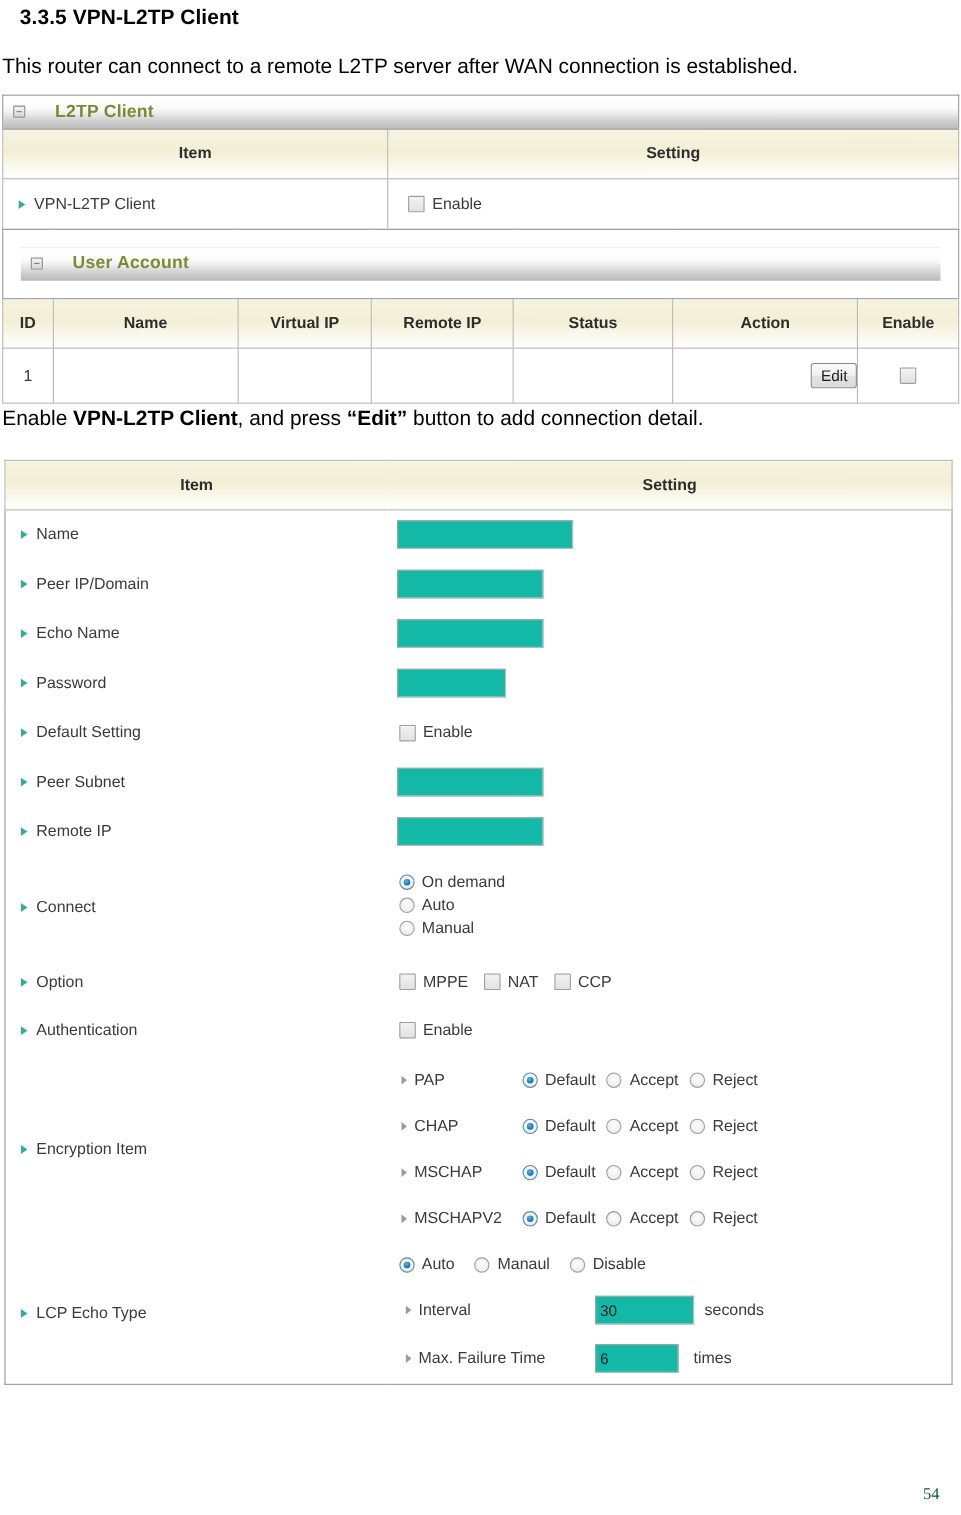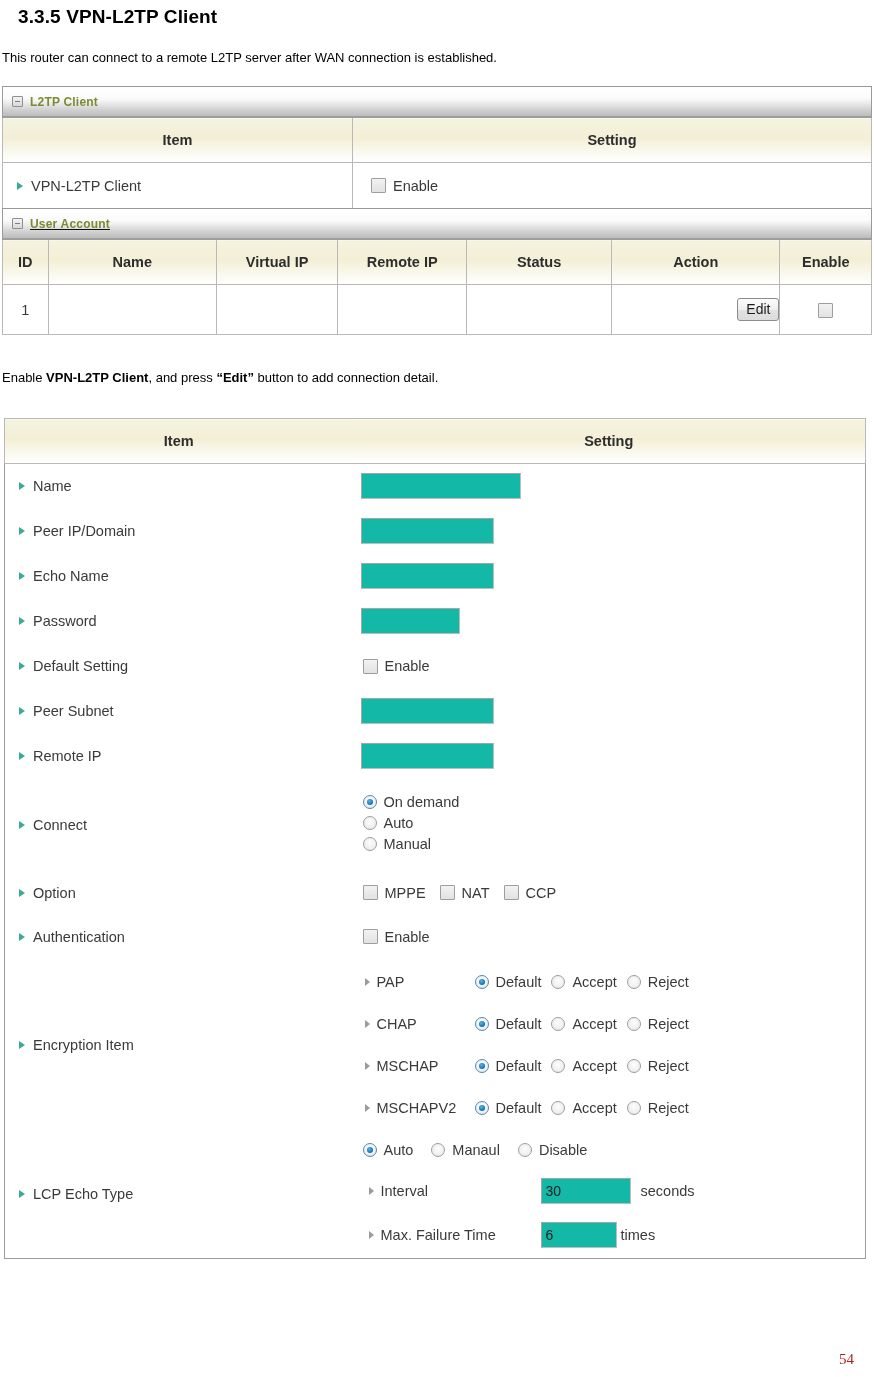--- a/index.html
+++ b/index.html
@@ -15,21 +15,21 @@
 
   
   .heading {
     font-size: 19px;
     font-weight: bold;
     letter-spacing: .1px;
     margin: 4px 0 0 2px;
     color: #000;
   }
   .para {
-    font-size: 13px;
+    font-size: 19px;
     margin: 0 0 0 2px;
     color: #000;
     white-space: nowrap;
     text-align: right;
   }
   .para b { font-weight: bold; }
 
   
   .ruitable {
     border: 1px solid #9a9a9a;
@@ -44,24 +44,25 @@
   }
 
   
   .sectionbar {
     height: 30px;
     background: linear-gradient(to bottom,#ffffff 0%,#fbfbfb 38%,#efefef 52%,#cfcfcf 80%,#bdbdbd 100%);
     border-bottom: 1px solid #9d9d9d;
     display: flex;
     align-items: center;
     padding-left: 9px;
-    font-size: 12px;
+    font-size: 16px;
     font-weight: bold;
     color: #7d8a33;
     letter-spacing: .2px;
+    gap: 20px;
   }
   .sectionbar .boxicon {
     width: 11px; height: 11px;
     border: 1px solid #8f8f8f;
     background: linear-gradient(to bottom,#f4f4f4,#d8d8d8);
     border-radius: 1px;
     margin-right: 7px;
     position: relative;
     flex: 0 0 auto;
   }
@@ -160,21 +161,21 @@
     background: linear-gradient(to bottom,#fbfbfb 0%,#efefef 50%,#e2e2e2 51%,#dcdcdc 100%);
     font-size:14px; color:#1c1c1c;
     padding: 2px 8px 3px 8px;
     line-height: 16px;
   }
 
   
   .pageno {
     position:absolute; right:20px; bottom:9px;
     font-family:"Liberation Serif", serif;
-    font-size:15px; color:#b91c1c;margin-top:36px;
+    font-size:15px; color:#14532d;margin-top:36px;
   }
 
   
   #block-heading { position:absolute; left:16px;  top:2px;  }
   #block-intro   { position:absolute; left:0;  top:50px; }
   #tableA        { position:absolute; left:2px; top:86px; width:870px; }
   #block-enable  { position:absolute; left:0;  top:370px; }
   #tableB        { position:absolute; left:4px; top:418px; width:862px; }
 </style>
 </head>
@@ -216,21 +217,21 @@
           <span class="txt">Enable</span>
         </div>
       </td>
     </tr>
   </tbody>
     </table>
 
   <table class="ruitable" style="margin-top:-1px">
     <tbody>
         <tr>
-      <td colspan="7" style="padding:0;border:0;border-bottom:1px solid #9d9d9d;text-decoration:underline;">
+      <td colspan="7" style="padding:16px;border:0;border-bottom:1px solid #9d9d9d;">
         <div class="sectionbar">
           <span class="boxicon"></span>
           <span>User Account</span>
         </div>
       </td>
     </tr>
     <tr>
       <td class="colhead" style="width:46px">ID</td>
       <td class="colhead" style="width:170px">Name</td>
       <td class="colhead" style="width:122px">Virtual IP</td>
@@ -502,21 +503,21 @@
           <input class="tbox" style="width: 90px;" value="30">
           <span class="txt" style="margin-left:10px">seconds</span>
         </div>
 
         <div class="ctl" style="height:44px;padding-left:6px">
           <span class="lbl" style="padding-left:0;width:172px">
             <span class="tri gray small"></span>
             <span>Max. Failure Time</span>
           </span>
           <input class="tbox" style="width: 76px;" value="6">
-          <span class="txt" style="margin-left:4px">times</span>
+          <span class="txt" style="margin-left:14px">times</span>
         </div>
       </td>
     </tr>
   </tbody>
     </table>
 </div>
 
 <div class="pageno">54</div>
 
 </body></html>

